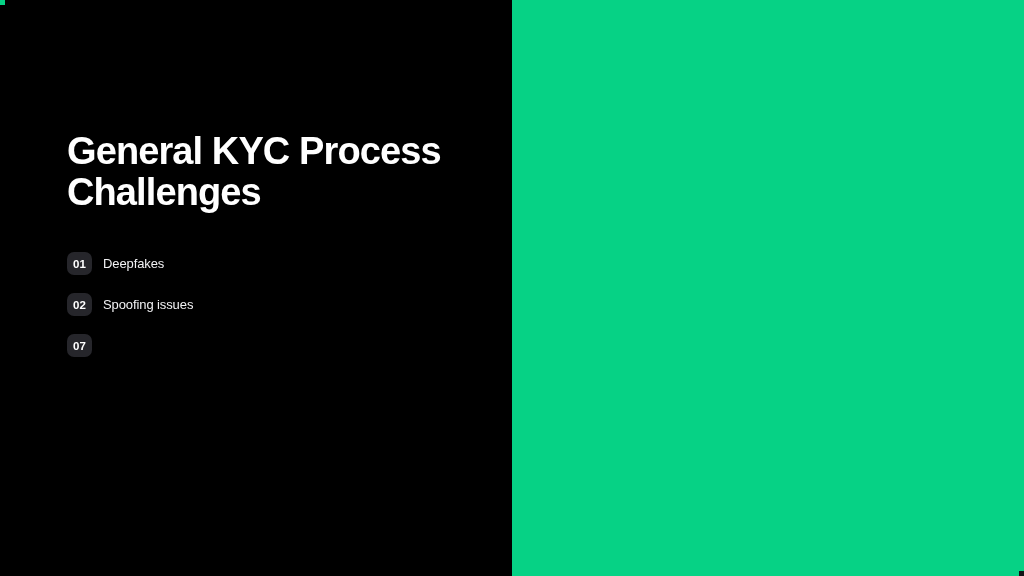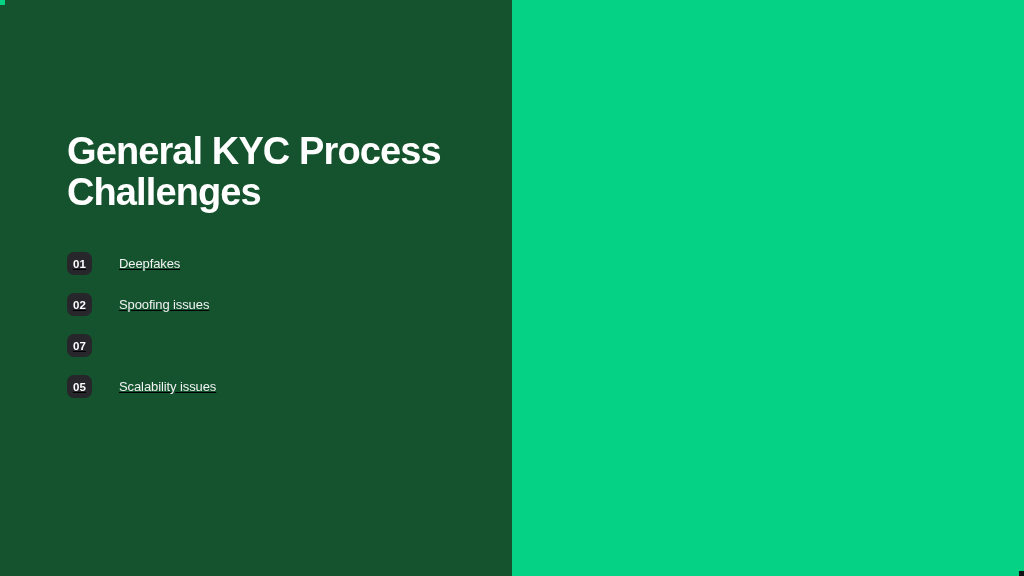--- a/index.html
+++ b/index.html
@@ -24,21 +24,21 @@
   }
 
   .panel {
     position: relative;
     width: 512px;
     height: 576px;
     box-sizing: border-box;
   }
 
   .panel-left {
-    background: #14532d;
+    background: #000000;
     padding: 0 0 0 67px;
   }
 
   .panel-right {
     background: #06D285;
     padding: 0 0 0 52px;
   }
 
   .panel-inner {
     position: absolute;
@@ -87,22 +87,21 @@
   }
 
   .list-right {
     margin-top: 27px;
   }
 
   .list-item {
     display: flex;
     align-items: center;
     height: 41px;
-    gap: 27px;
-    text-decoration: underline;
+    gap: 11px;
   }
 
   .badge {
     flex: 0 0 auto;
     width: 25px;
     height: 23px;
     border-radius: 7px;
     display: flex;
     align-items: center;
     justify-content: center;
@@ -152,24 +151,20 @@
           <span class="badge badge-dark">01</span>
           <span class="item-label item-label-light">Deepfakes</span>
         </li>
         <li class="list-item">
           <span class="badge badge-dark">02</span>
           <span class="item-label item-label-light">Spoofing issues</span>
         </li>
         <li class="list-item">
           <span class="badge badge-dark">07</span>
         </li>
-        <li class="list-item">
-          <span class="badge badge-dark">05</span>
-          <span class="item-label item-label-light">Scalability issues</span>
-        </li>
       </ul>
     </div>
   </section>
 
   <section class="panel panel-right">
     <div class="corner-artifact corner-br"></div>
     <div class="panel-inner">
       <h1 class="heading heading-right">Video KYC Benefits</h1>
       <ul class="list list-right">
         <li class="list-item">

